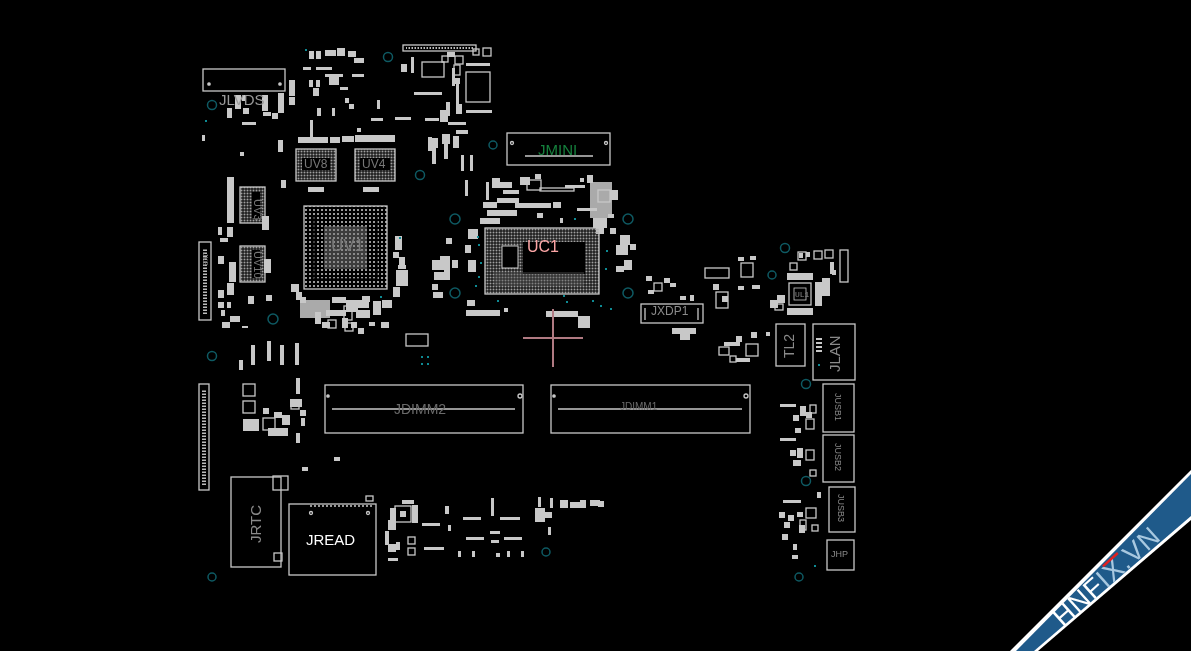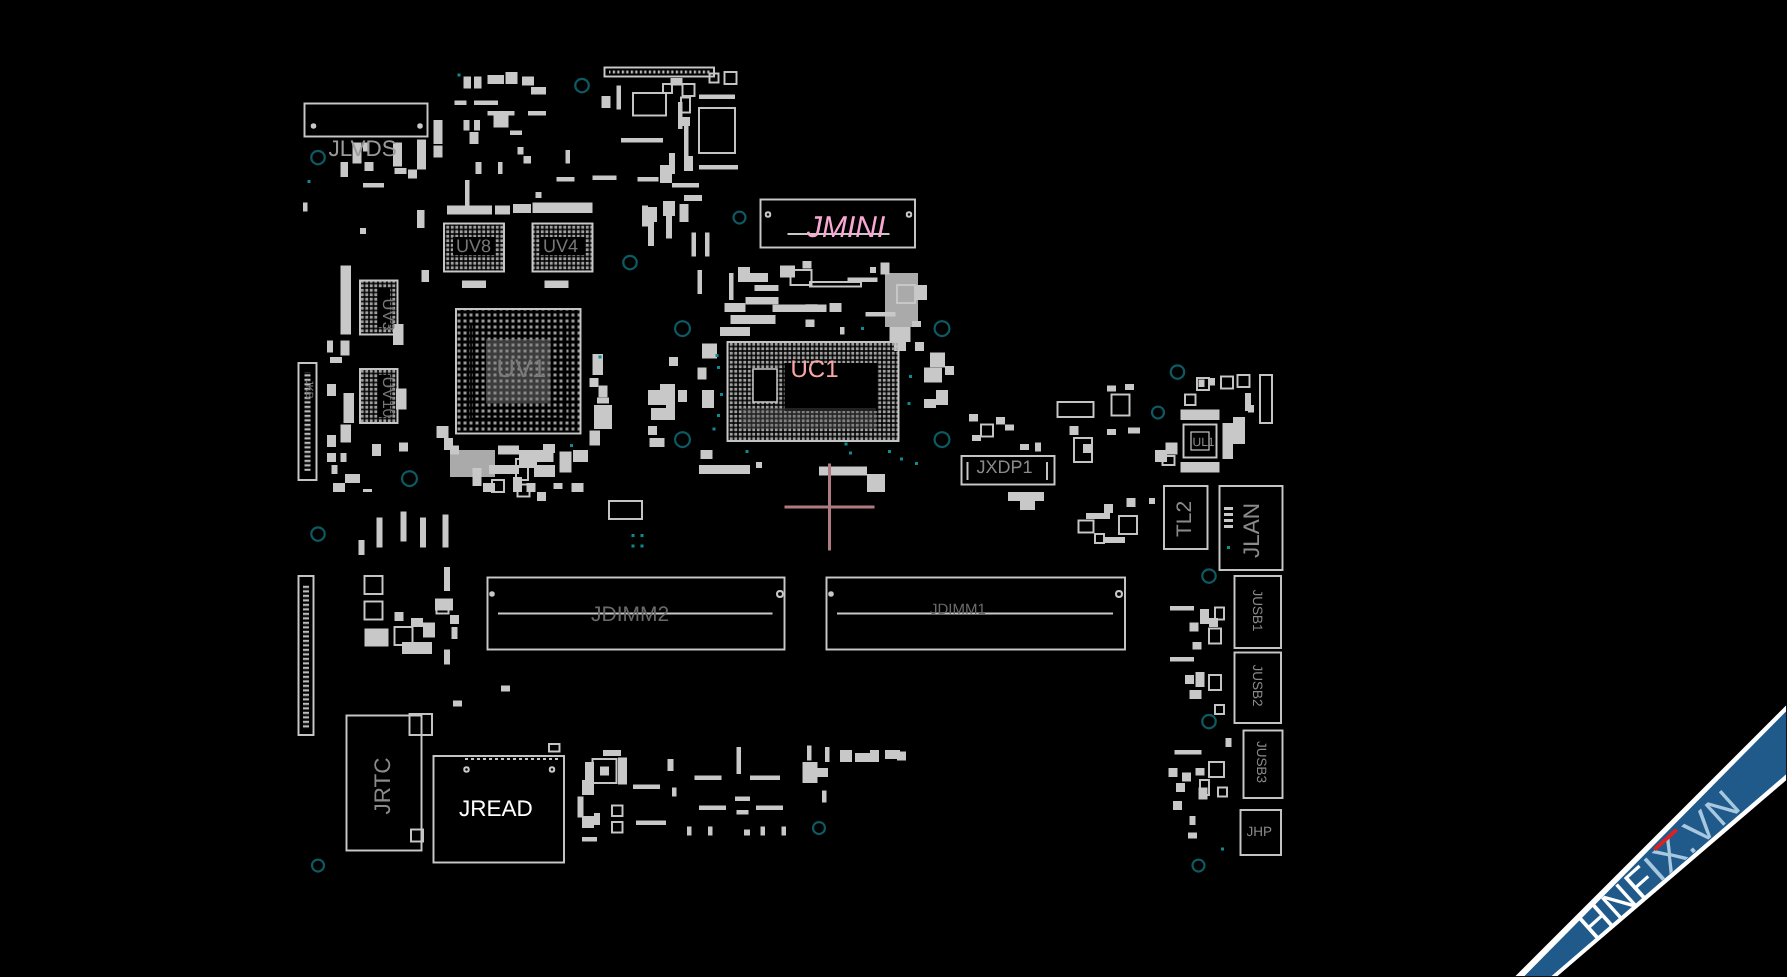--- a/index.html
+++ b/index.html
@@ -554,29 +554,29 @@
   </g>
 
   <g stroke="#b07a82" stroke-width="2">
     <line x1="553" y1="309" x2="553" y2="367"></line>
     <line x1="523" y1="338" x2="583" y2="338"></line>
   </g>
 </svg>
 
 
 <span class="comp-label" style="left:219px; top:71px; font-size:15px; color:#9a9a9a;margin-top:20px;">JLVDS</span>
-<span class="comp-label" style="left:538px; top:141px; font-size:20px; color:#f9a8d4;font-style:italic;">JMINI</span>
+<span class="comp-label" style="left:538px; top:141px; font-size:15px; color:#15803d;">JMINI</span>
 <span class="comp-label" style="left:304px; top:157px; font-size:12px; color:#777;">UV8</span>
 <span class="comp-label" style="left:362px; top:157px; font-size:12px; color:#777;">UV4</span>
 <span class="comp-label" style="left:246px; top:199px; font-size:11px; color:#777; transform:rotate(90deg); transform-origin:left top; left:264px;">UV3</span>
 <span class="comp-label" style="left:264px; top:251px; font-size:11px; color:#777; transform:rotate(90deg); transform-origin:left top;">UV10</span>
 <span class="comp-label" style="left:331px; top:236px; font-size:17px; color:#7a7a7a;">UV1</span>
 <span class="comp-label" style="left:527px; top:238px; font-size:16px; color:#fca5a5;">UC1</span>
 <span class="comp-label" style="left:651px; top:304px; font-size:12px; color:#8a8a8a;">JXDP1</span>
-<span class="comp-label" style="left:795px; top:290px; font-size:8px; color:#8a8a8a;">UL1</span>
+<span class="comp-label" style="left:795px; top:290px; font-size:8px; color:#8a8a8a;font-family:Liberation Mono, monospace;">UL1</span>
 <span class="comp-label" style="left:781px; top:358px; font-size:14px; color:#8a8a8a; transform:rotate(-90deg); transform-origin:left top;">TL2</span>
 <span class="comp-label" style="left:826px; top:372px; font-size:15px; color:#8a8a8a; transform:rotate(-90deg); transform-origin:left top;">JLAN</span>
 <span class="comp-label" style="left:843px; top:393px; font-size:9px; color:#8a8a8a; transform:rotate(90deg); transform-origin:left top;">JUSB1</span>
 <span class="comp-label" style="left:843px; top:443px; font-size:9px; color:#8a8a8a; transform:rotate(90deg); transform-origin:left top;">JUSB2</span>
 <span class="comp-label" style="left:846px; top:494px; font-size:9px; color:#8a8a8a; transform:rotate(90deg); transform-origin:left top;">JUSB3</span>
 <span class="comp-label" style="left:831px; top:549px; font-size:9px; color:#8a8a8a;">JHP</span>
 <span class="comp-label" style="left:394px; top:401px; font-size:14px; color:#6a6a6a;">JDIMM2</span>
 <span class="comp-label" style="left:620px; top:401px; font-size:10px; color:#6a6a6a;">JDIMM1</span>
 <span class="comp-label" style="left:247px; top:543px; font-size:15px; color:#8a8a8a; transform:rotate(-90deg); transform-origin:left top;">JRTC</span>
 <span class="comp-label" style="left:306px; top:531px; font-size:15px; color:#ffffff;">JREAD</span>

